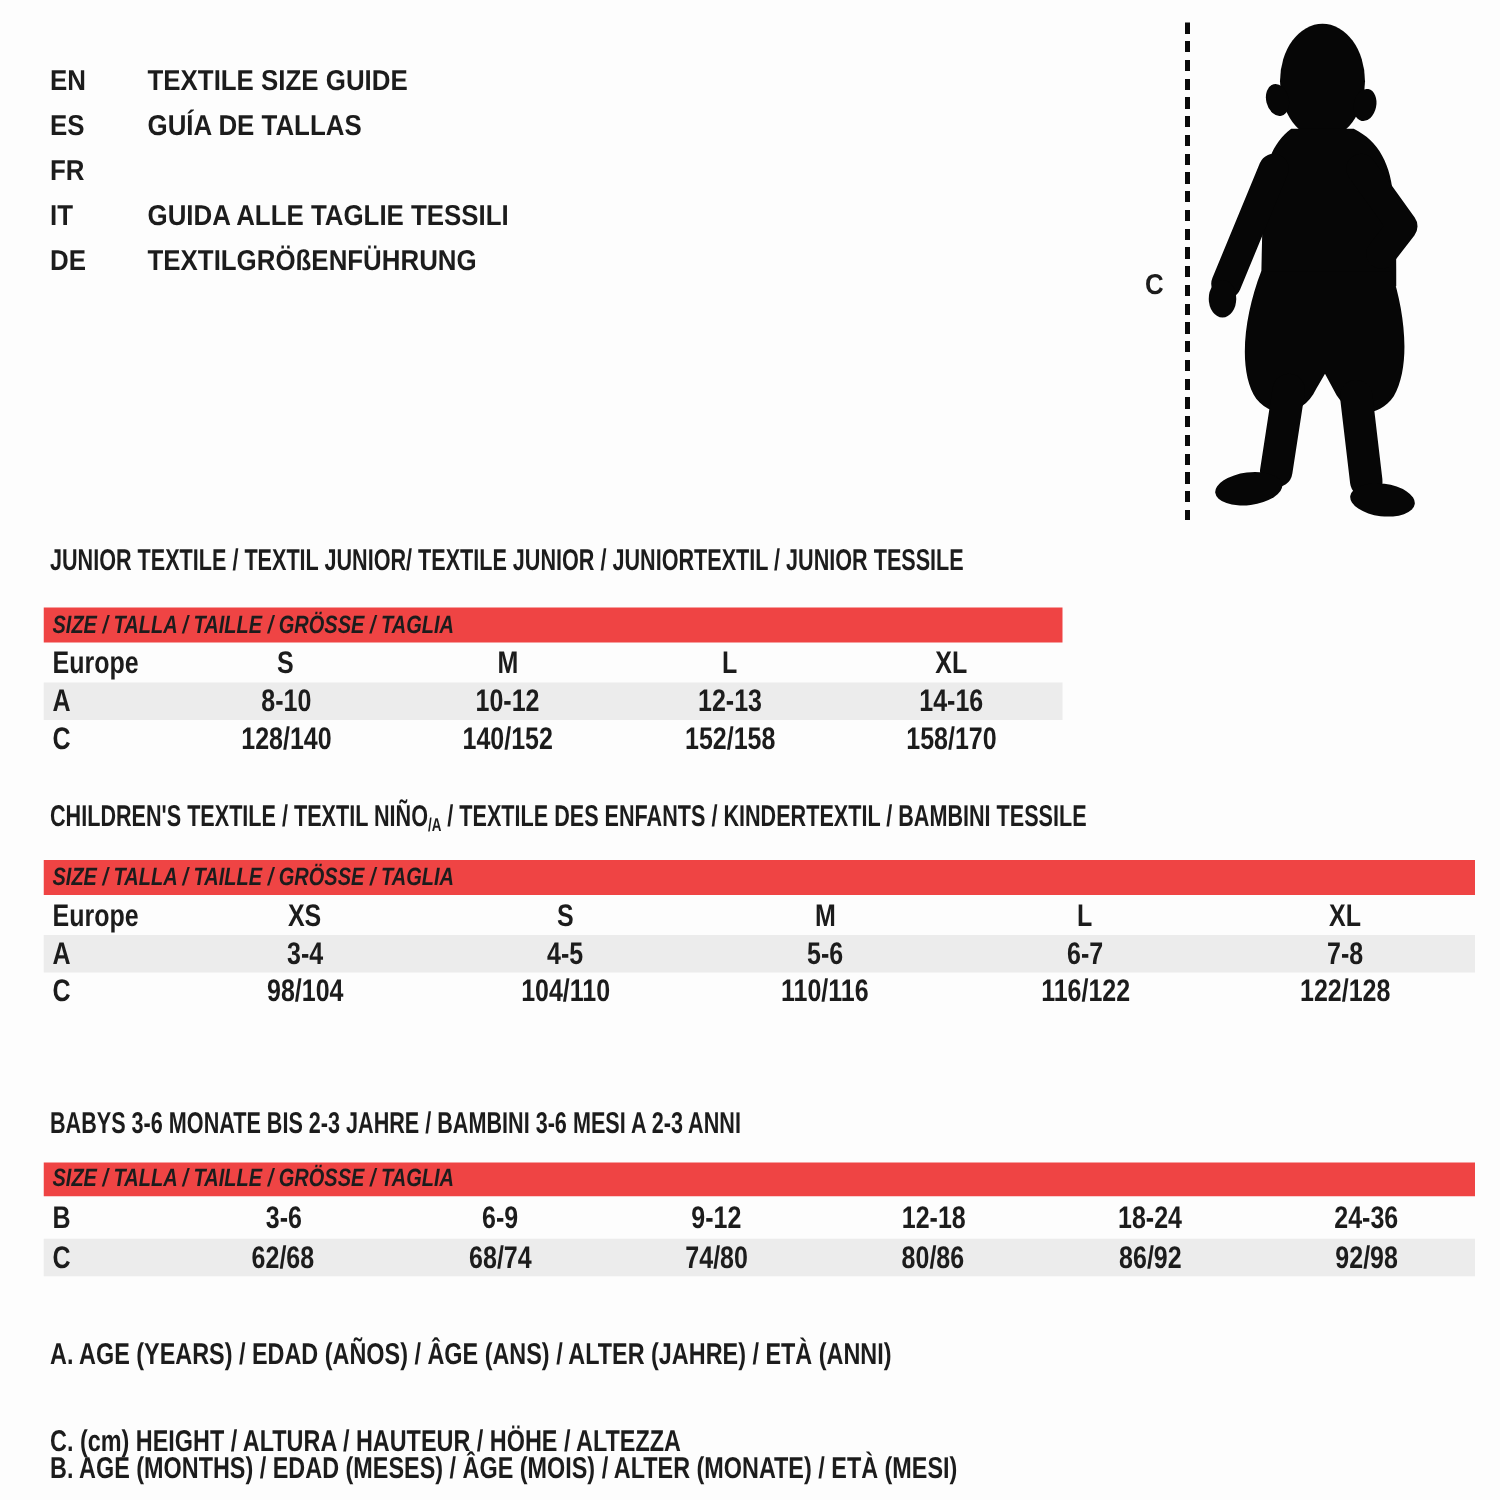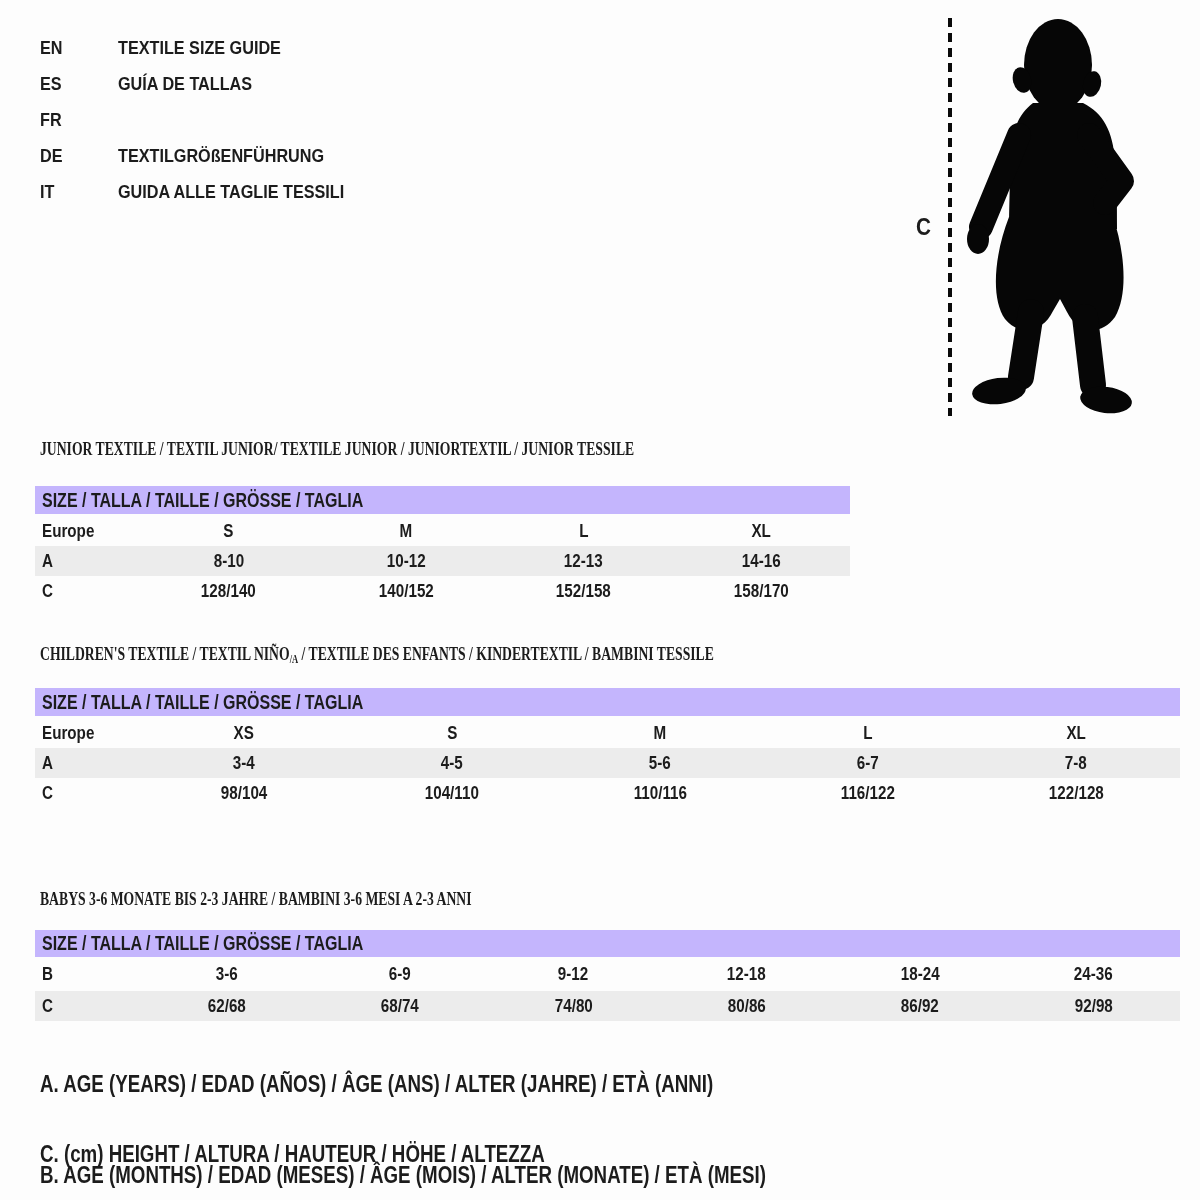--- a/index.html
+++ b/index.html
@@ -7,35 +7,35 @@
   .page{position:relative;width:1200px;height:1200px;overflow:hidden;}
 
   
   .cx,.cxc,.cx72,.cx78,.cx90{display:inline-block;white-space:nowrap;}
   .cx{transform:scaleX(0.80);transform-origin:0 50%;}
   .cxc{transform:scaleX(0.80);transform-origin:50% 50%;}
   .cx72{transform:scaleX(0.72);transform-origin:0 50%;}
   .cx78{transform:scaleX(0.78);transform-origin:0 50%;}
   .cx90{transform:scaleX(0.90);transform-origin:0 50%;}
 
-  .t19{font-size:19px;} .t20{font-size:20px;} .t22{font-size:24px;} .t23{font-size:18px;} .t24{font-size:19px;font-family:Liberation Serif, serif;}
+  .t19{font-size:25px;} .t20{font-size:20px;} .t22{font-size:24px;} .t23{font-size:23px;margin-top:16px;} .t24{font-size:24px;}
 
   
   .lang-list{position:absolute;left:40px;top:30px;}
   .lang-row{display:flex;height:36px;align-items:center;}
   .lang-code{width:78px;}
   
   .measure-line{position:absolute;left:948px;top:18px;width:4px;height:398px;
      background:repeating-linear-gradient(to bottom,#0a0a0a 0 9px,transparent 9px 15px);}
   .measure-label{position:absolute;left:916px;top:214px;font-size:23px;}
   .toddler{position:absolute;left:965px;top:16px;width:175px;height:402px;}
 
   
   .sec-title{position:absolute;left:40px;height:26px;display:flex;align-items:center;}
-  .size-bar{position:absolute;left:35px;height:28px;background:#c4b5fd;display:flex;align-items:center;padding-left:7px;box-sizing:border-box;}
+  .size-bar{position:absolute;left:35px;height:28px;background:#ef4444;display:flex;align-items:center;padding-left:7px;box-sizing:border-box;font-style:italic;}
   .w1{width:815px;} .w2{width:1145px;}
   .trow{position:absolute;left:35px;display:flex;align-items:center;height:30px;box-sizing:border-box;}
   .trow .lbl{width:105px;padding-left:7px;text-align:left;box-sizing:border-box;}
   .trow .cell{flex:1;text-align:center;}
   .stripe{background:#ececec;}
   .subsm{font-size:0.62em;vertical-align:-0.28em;}
 
   
   .legend-row{position:absolute;left:40px;height:26px;display:flex;align-items:center;}
 </style>
@@ -50,26 +50,26 @@
       <span><span class="cx90">TEXTILE SIZE GUIDE</span></span>
     </div>
     <div class="lang-row">
       <span class="lang-code"><span class="cx90">ES</span></span>
       <span><span class="cx90">GUÍA DE TALLAS</span></span>
     </div>
     <div class="lang-row">
       <span class="lang-code"><span class="cx90">FR</span></span>
     </div>
     <div class="lang-row">
+      <span class="lang-code"><span class="cx90">IT</span></span>
+      <span><span class="cx90">GUIDA ALLE TAGLIE TESSILI</span></span>
+    </div>
+    <div class="lang-row">
       <span class="lang-code"><span class="cx90">DE</span></span>
       <span><span class="cx90">TEXTILGRÖßENFÜHRUNG</span></span>
-    </div>
-    <div class="lang-row">
-      <span class="lang-code"><span class="cx90">IT</span></span>
-      <span><span class="cx90">GUIDA ALLE TAGLIE TESSILI</span></span>
     </div>
   </div>
 
   <div class="measure-line"></div>
   <div class="measure-label"><span class="cx90">C</span></div>
   <svg class="toddler" viewBox="0 0 175 400" xmlns="http://www.w3.org/2000/svg">
     <g fill="#060606" stroke="none">
       <ellipse cx="93" cy="48" rx="34" ry="46"></ellipse>
       <ellipse cx="57" cy="63" rx="9" ry="13" transform="rotate(-14 57 63)"></ellipse>
       <ellipse cx="127" cy="67" rx="9" ry="13" transform="rotate(12 127 67)"></ellipse>

